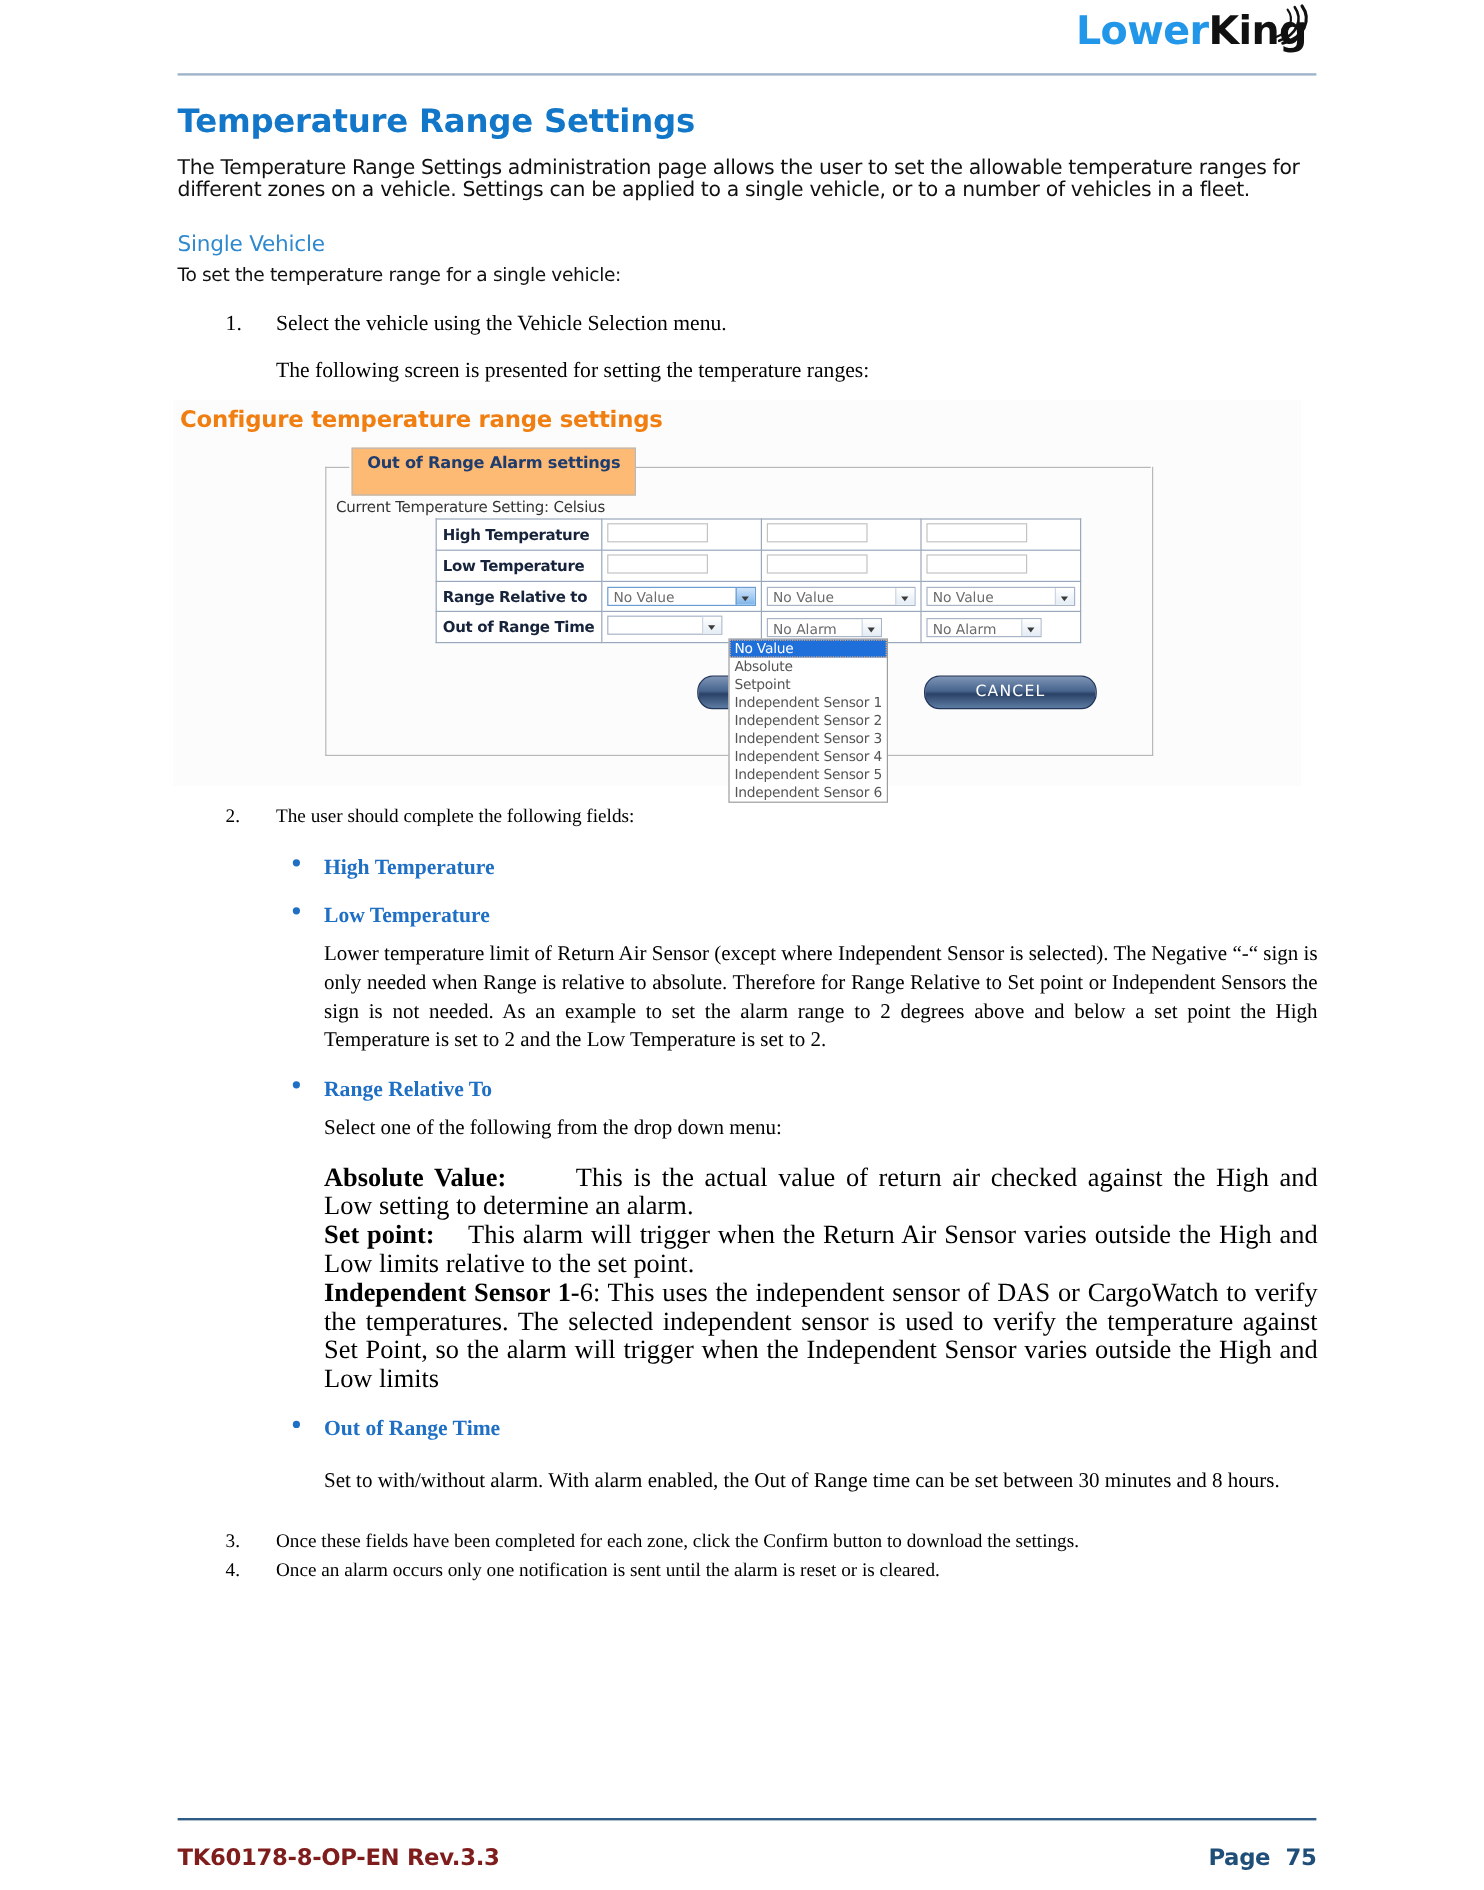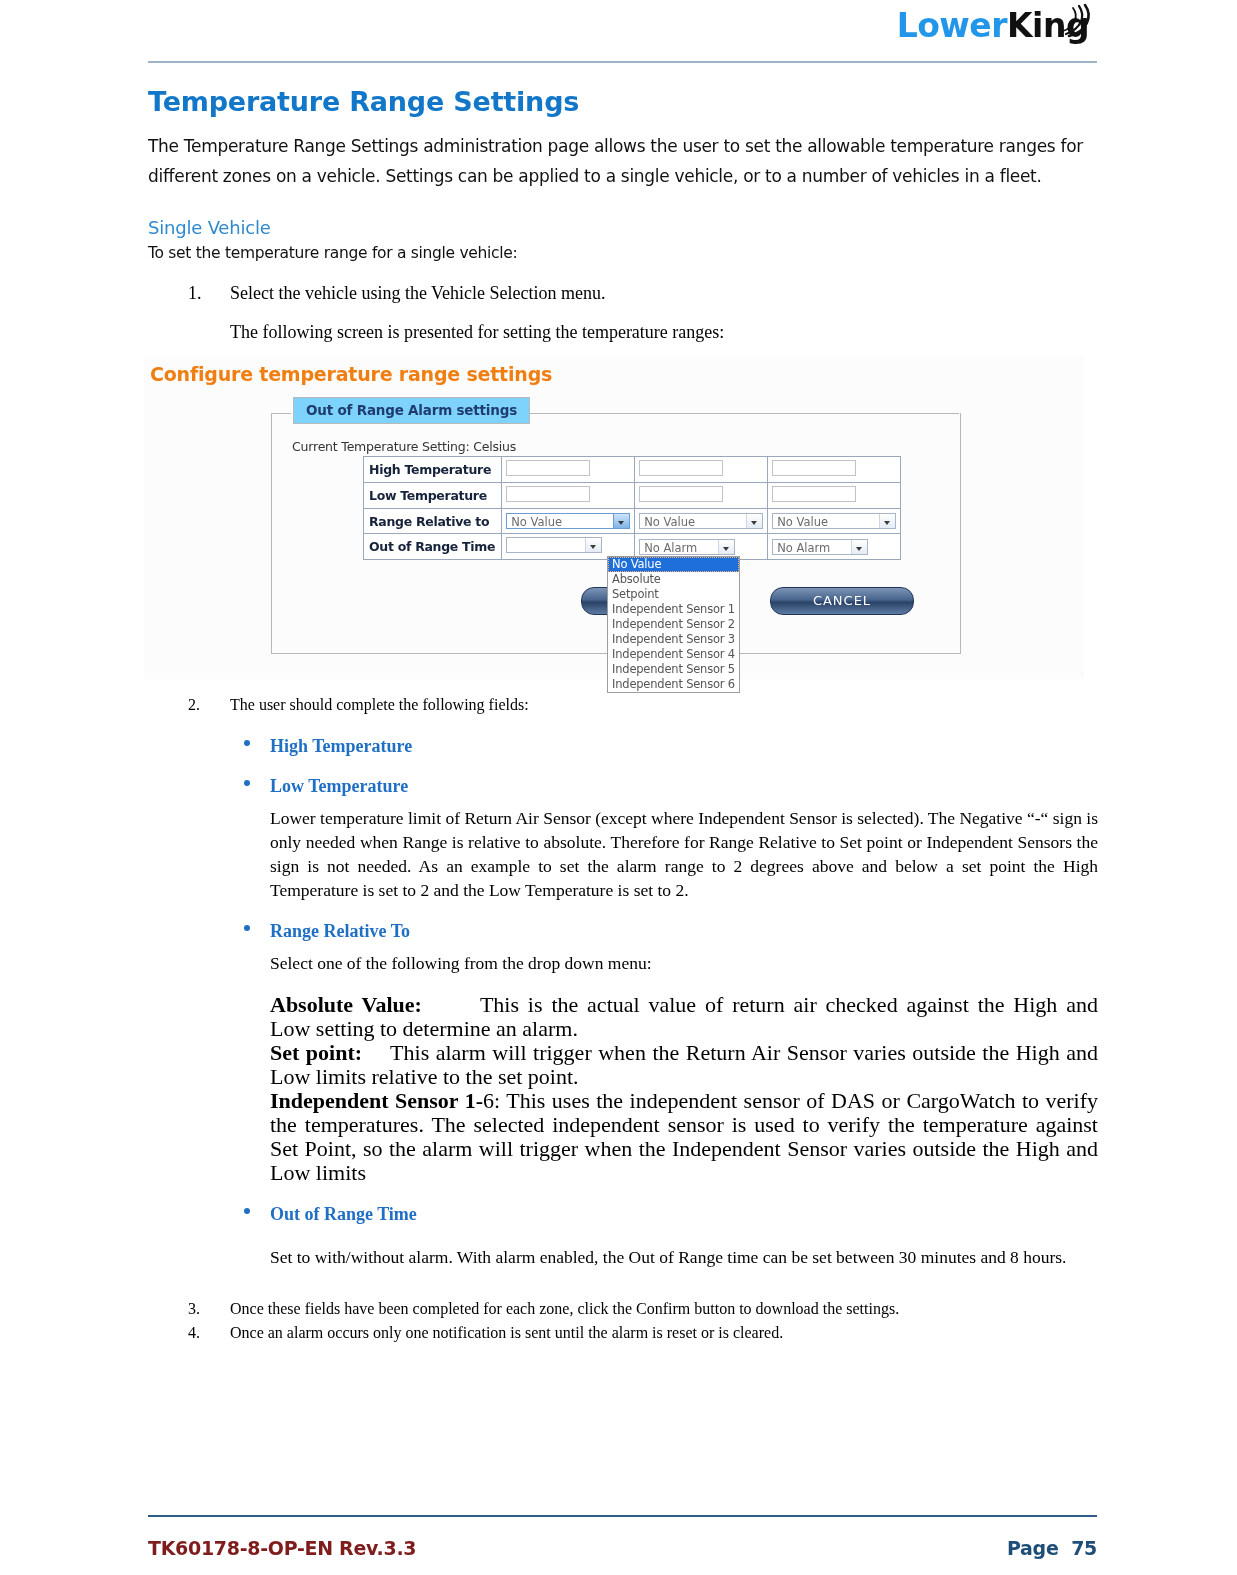--- a/index.html
+++ b/index.html
@@ -63,21 +63,21 @@
     color: #1277C8;
     font-size: 27px;
     font-weight: bold;
     margin: 0 0 14px 0;
     letter-spacing: -0.2px;
     font-family: "DejaVu Sans", sans-serif;
   }
 
   p.intro {
     font-size: 17px;
-    line-height: 30px;
+    line-height: 18px;
     margin: 0;
     color: #111;
     font-family: "DejaVu Sans", sans-serif;
     letter-spacing: -0.3px;
     width: 945px;
   }
 
   h2.sub-head {
     color: #2F89CE;
     font-size: 18px;
@@ -163,39 +163,38 @@
     left: 348px;
     top: 56px;
     width: 467px;
     height: 1px;
     background: #b8b8b8;
   }
   .legend {
     position: absolute;
     left: 149px;
     top: 40px;
-    background: #7dd3fc;
+    background: #fdba74;
     border: 1px solid #b9b9b9;
     color: #1F3C6E;
     font-weight: bold;
     font-size: 13.5px;
-    padding: 4px 12px 5px 12px;
+    padding: 4px 12px 18px 12px;
     font-family: "DejaVu Sans", sans-serif;
     letter-spacing: -0.2px;
   }
   .current-setting {
     position: absolute;
     left: 136px;
     top: 82px;
     font-size: 12.5px;
     color: #333;
     font-family: "DejaVu Sans", sans-serif;
     letter-spacing: -0.2px;
     white-space: nowrap;
-    margin-left: 12px;
   }
 
   table.zone-table {
     position: absolute;
     left: 219px;
     top: 99px;
     border-collapse: collapse;
     font-family: "DejaVu Sans", sans-serif;
     font-size: 12.5px;
   }

